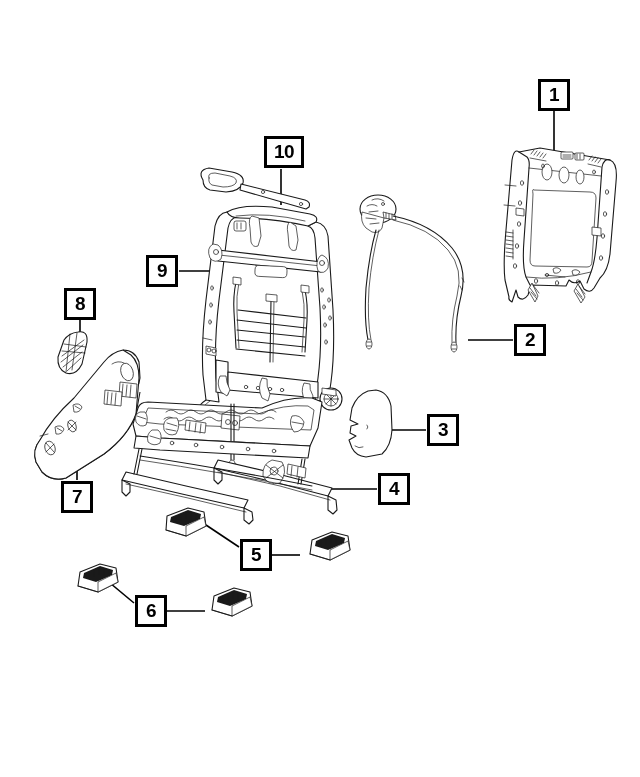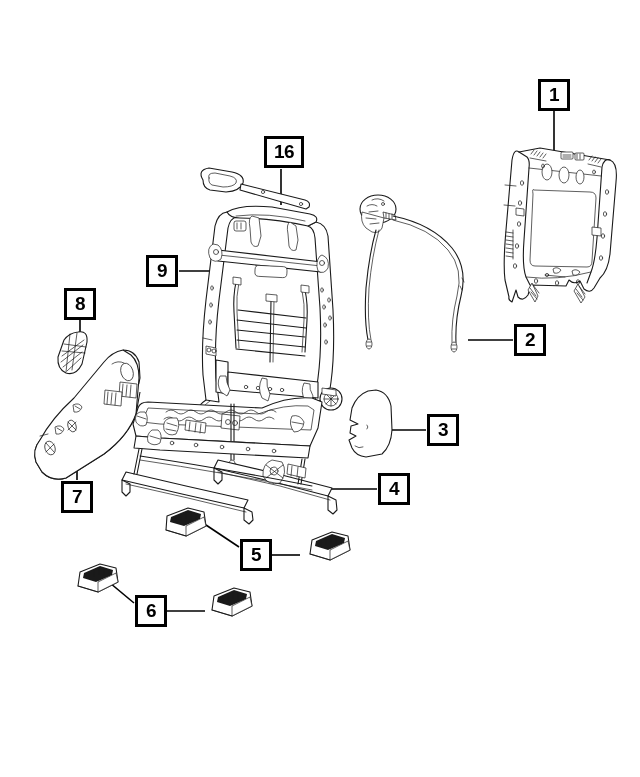--- a/index.html
+++ b/index.html
@@ -407,15 +407,15 @@
 
   <div class="callout" style="left:538px; top:79px;">1</div>
   <div class="callout" style="left:514px; top:324px;">2</div>
   <div class="callout" style="left:427px; top:414px;">3</div>
   <div class="callout" style="left:378px; top:473px;">4</div>
   <div class="callout" style="left:240px; top:539px;">5</div>
   <div class="callout" style="left:135px; top:595px;">6</div>
   <div class="callout" style="left:61px;  top:481px;">7</div>
   <div class="callout" style="left:64px;  top:288px;">8</div>
   <div class="callout" style="left:146px; top:255px;">9</div>
-  <div class="callout wide" style="left:264px; top:136px;">16</div>
+  <div class="callout wide" style="left:264px; top:136px;">10</div>
 
 </div>
 
 </body></html>

